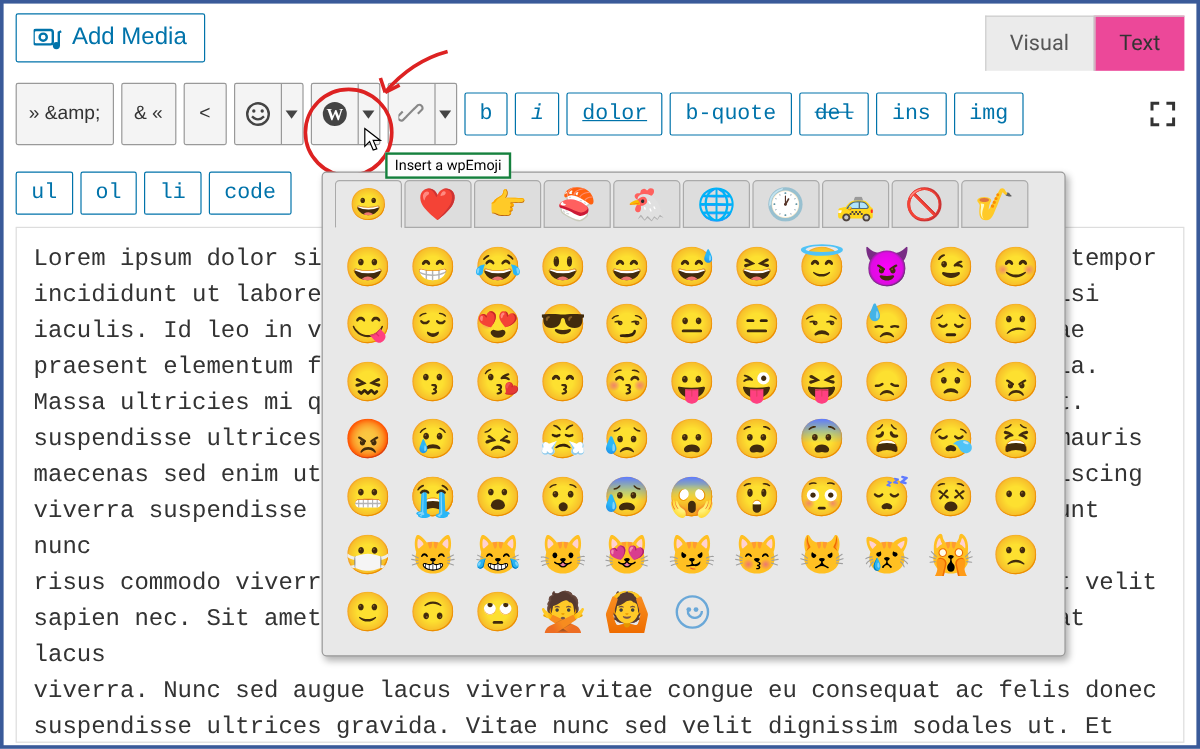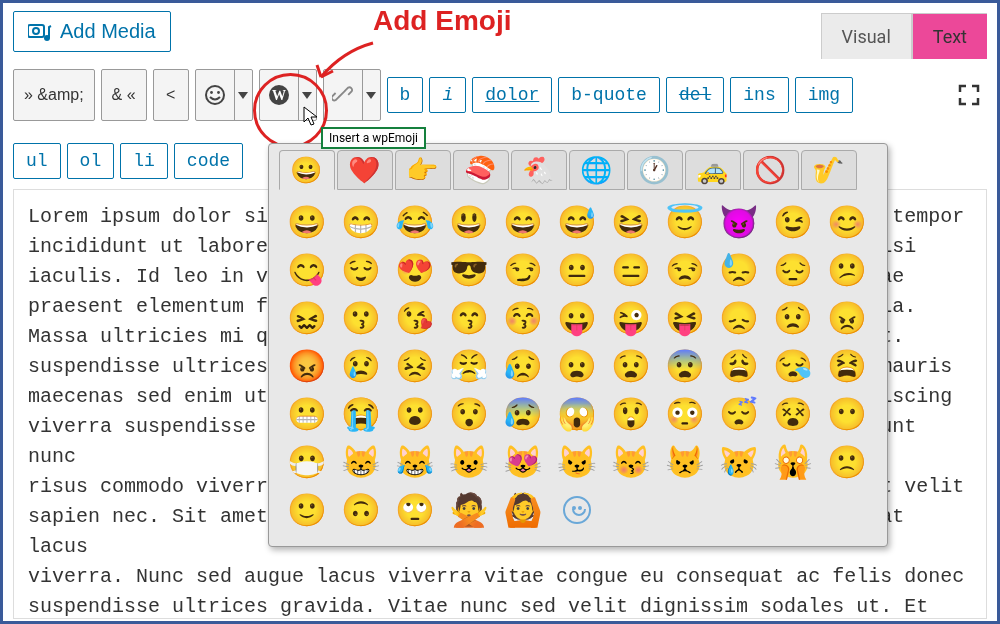--- a/index.html
+++ b/index.html
@@ -233,21 +233,20 @@
   .placeholder-smile {
     position:absolute; bottom:6px; left:7px; width:14px; height:7px;
     border:2px solid #6aa8d8; border-top:none; border-radius:0 0 14px 14px;
   }
 </style>
 </head>
 <body>
 
 <div class="frame">
 
-  <div class="annotation-label">Add Emoji</div>
 
   <div class="top-row">
     <button class="add-media-btn">
       <span class="icon">
         <svg width="24" height="22" viewBox="0 0 24 22">
           <rect x="0" y="4" width="16" height="12" rx="2" fill="none" stroke="#0073aa" stroke-width="2"></rect>
           <circle cx="8" cy="10" r="3" fill="none" stroke="#0073aa" stroke-width="2"></circle>
           <circle cx="19" cy="17" r="3" fill="#0073aa"></circle>
           <path d="M21 17 V6 L23 5" stroke="#0073aa" stroke-width="2" fill="none"></path>
         </svg>

